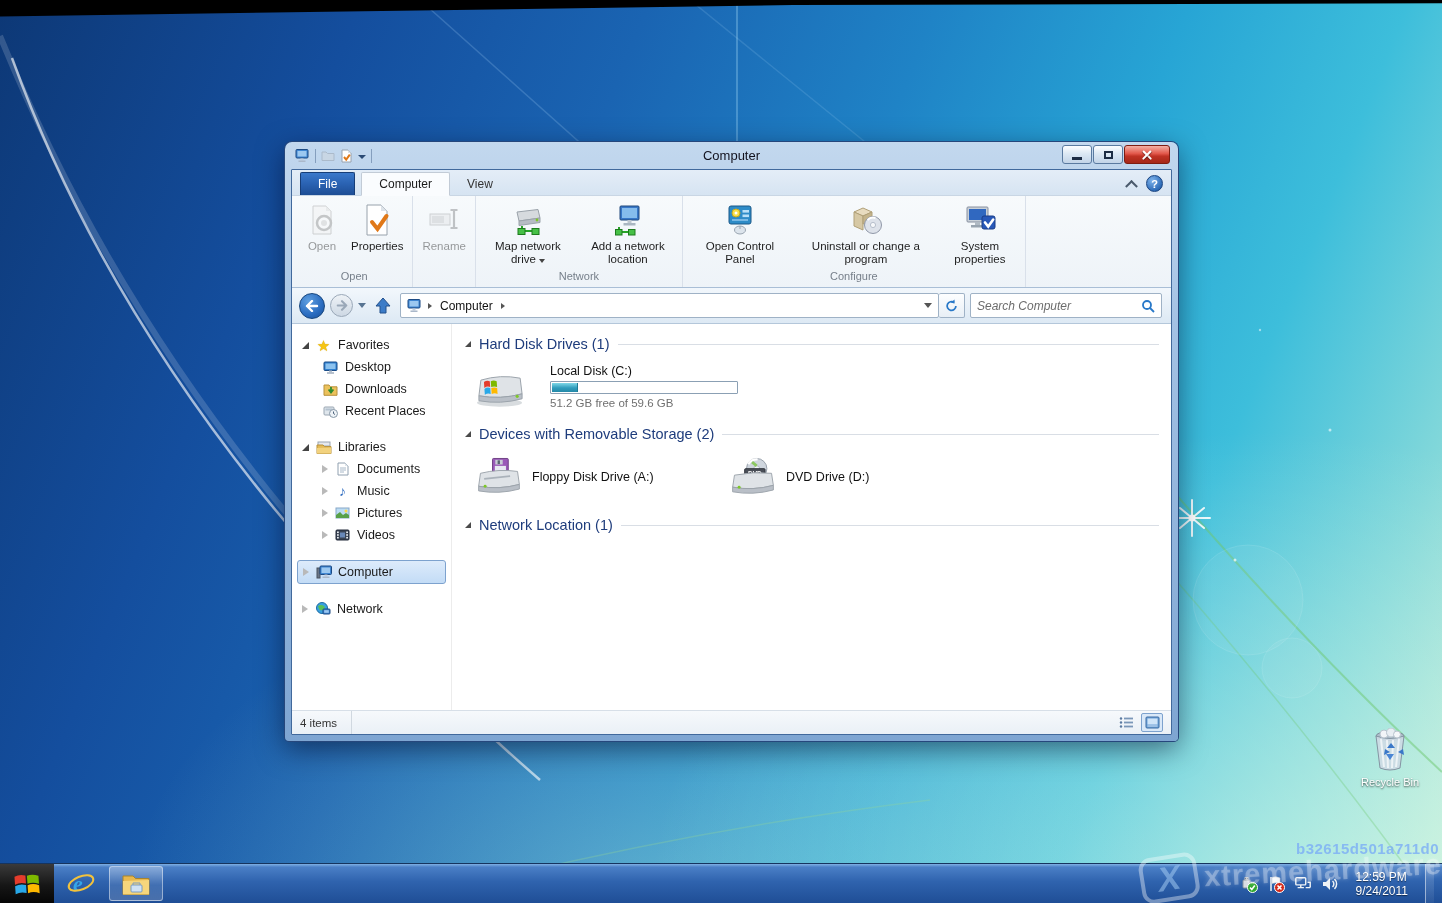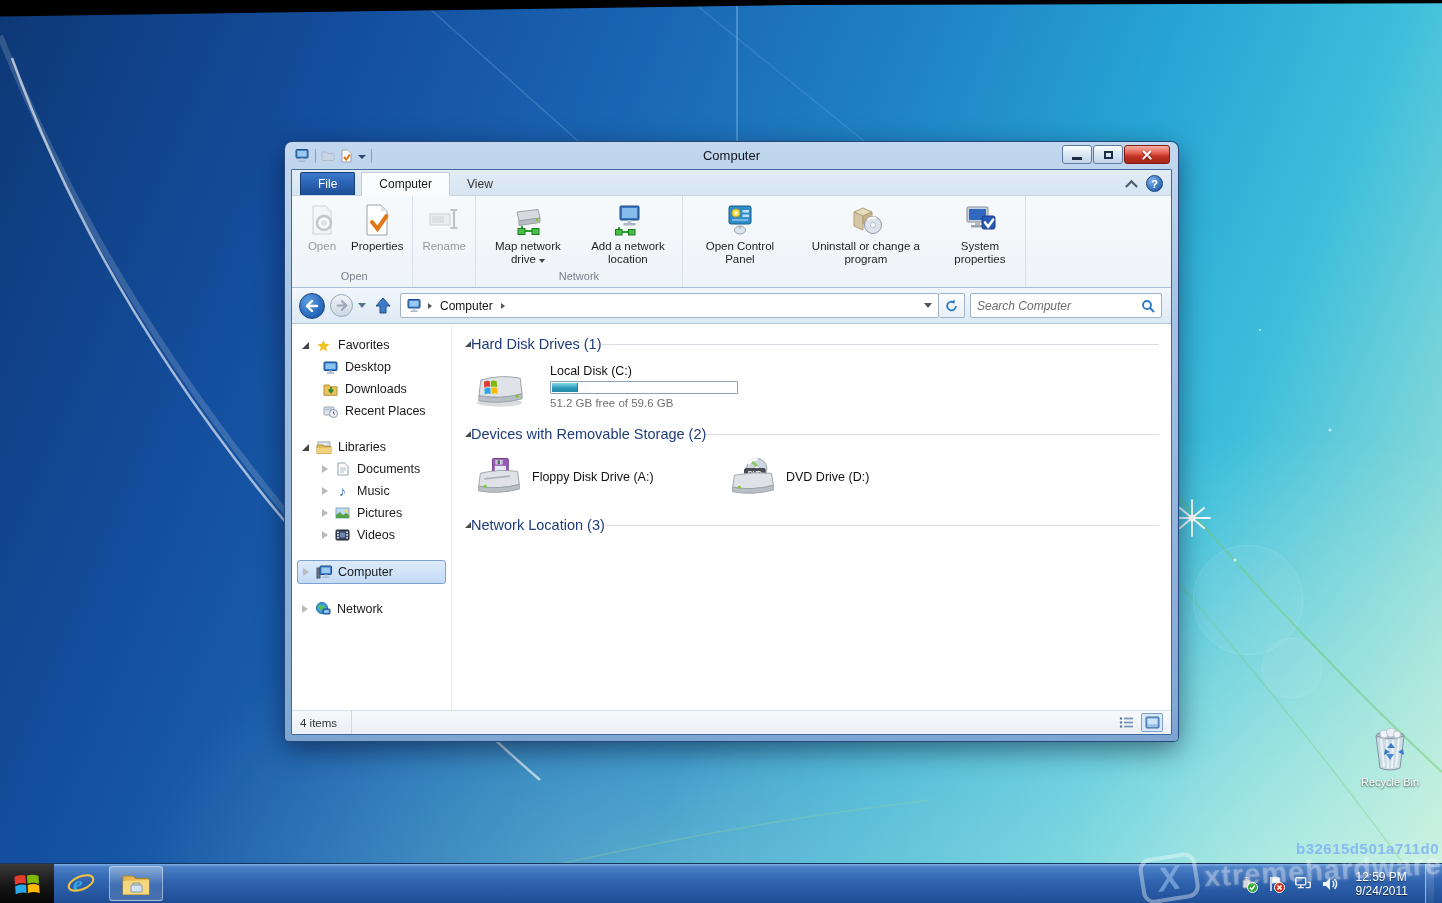--- a/index.html
+++ b/index.html
@@ -143,21 +143,21 @@
   .child { padding-left:30px; }
   .child2 { padding-left:30px; }
   .sgap { height:14px; }
   .srow.selected { margin:0 5px; padding-left:5px; border:1px solid #7da2ce; border-radius:3px;
     background:linear-gradient(#ddebfb,#c3dcf6); height:24px; }
   .sicon { width:17px; height:15px; display:flex; align-items:center; justify-content:center; flex:none; }
   .star-glyph { color:#f6c514; font-size:15px; line-height:15px; text-shadow:0 0 1px #b98e0a; }
   .note-glyph { color:#2f6cc0; font-size:14px; line-height:14px; font-weight:bold; }
 
   .content { flex:1; padding:6px 12px 0 13px; overflow:hidden; }
-  .sect-head { display:flex; align-items:center; height:27px; }
+  .sect-head { display:flex; align-items:center; gap:8px; height:27px; }
   .sect-tri { width:0; height:0; border-bottom:6px solid #4a4a4a; border-left:6px solid transparent;
     cursor:pointer; }
   .sect-title { color:#1e3c7c; font-size:14.5px; white-space:nowrap; }
   .sect-line { flex:1; border-top:1px solid #d9dee5; margin-top:2px; }
 
   .drive-item { display:flex; align-items:center; margin:4px 0 8px 6px; width:270px; cursor:pointer;
     padding:3px; border-radius:3px; }
   .drive-text { margin-left:23px; }
   .d-name { color:#111; font-size:12.5px; margin-bottom:3px; }
   .d-sub { color:#707070; font-size:11.5px; margin-top:3px; }
@@ -385,20 +385,21 @@
                 <rect x="4" y="4" width="21" height="15" rx="1" fill="#c8d0d8" stroke="#8890a0"></rect>
                 <rect x="6" y="6" width="17" height="11" fill="#3068c0"></rect>
                 <rect x="12" y="19" width="5" height="3" fill="#b0bac4"></rect>
                 <rect x="8" y="22" width="13" height="2.5" fill="#98a4b0"></rect>
                 <rect x="19" y="13" width="13" height="13" rx="2" fill="#2858b8" stroke="#183c88"></rect>
                 <path d="M22,19.5 l3.2,4 5,-7" stroke="#fff" stroke-width="2.6" fill="none" stroke-linecap="round"></path>
               </svg>
             <span class="rlabel w70">System properties</span>
           </div>
         </div>
+        <div class="glabel">Configure</div>
       </div>
     </div>
 
     <div class="navbar">
       <div class="nav-circle back-btn">
         <svg width="14" height="12" viewBox="0 0 14 12">
             <path d="M7,1 L2,6 L7,11 M2,6 H12" stroke="#fff" stroke-width="2.4" fill="none" stroke-linecap="round" stroke-linejoin="round"></path>
           </svg>
       </div>
       <div class="nav-circle fwd-btn">
@@ -627,21 +628,21 @@
               <path d="M7,20 Q27,16 47,18 L49,31 Q27,37 5,33 Z" fill="#dfe3e7" stroke="#9aa2aa"></path>
               <path d="M5,33 Q27,37 49,31 L49,36 Q27,42 5,38 Z" fill="#b9bfc7" stroke="#9aa2aa"></path>
               <circle cx="12" cy="33" r="1.6" fill="#7ec828"></circle>
             </svg>
             <span class="dev-name">DVD Drive (D:)</span>
           </div>
         </div>
 
         <div class="sect-head">
           <span class="sect-tri"></span>
-          <span class="sect-title">Network Location (3)</span>
+          <span class="sect-title">Network Location (1)</span>
           <span class="sect-line"></span>
         </div>
 
       </div>
     </div>
 
     <div class="statusbar">
       <span class="sb-text">4 items</span>
       <div class="sb-right">
         <div class="sb-btn">

